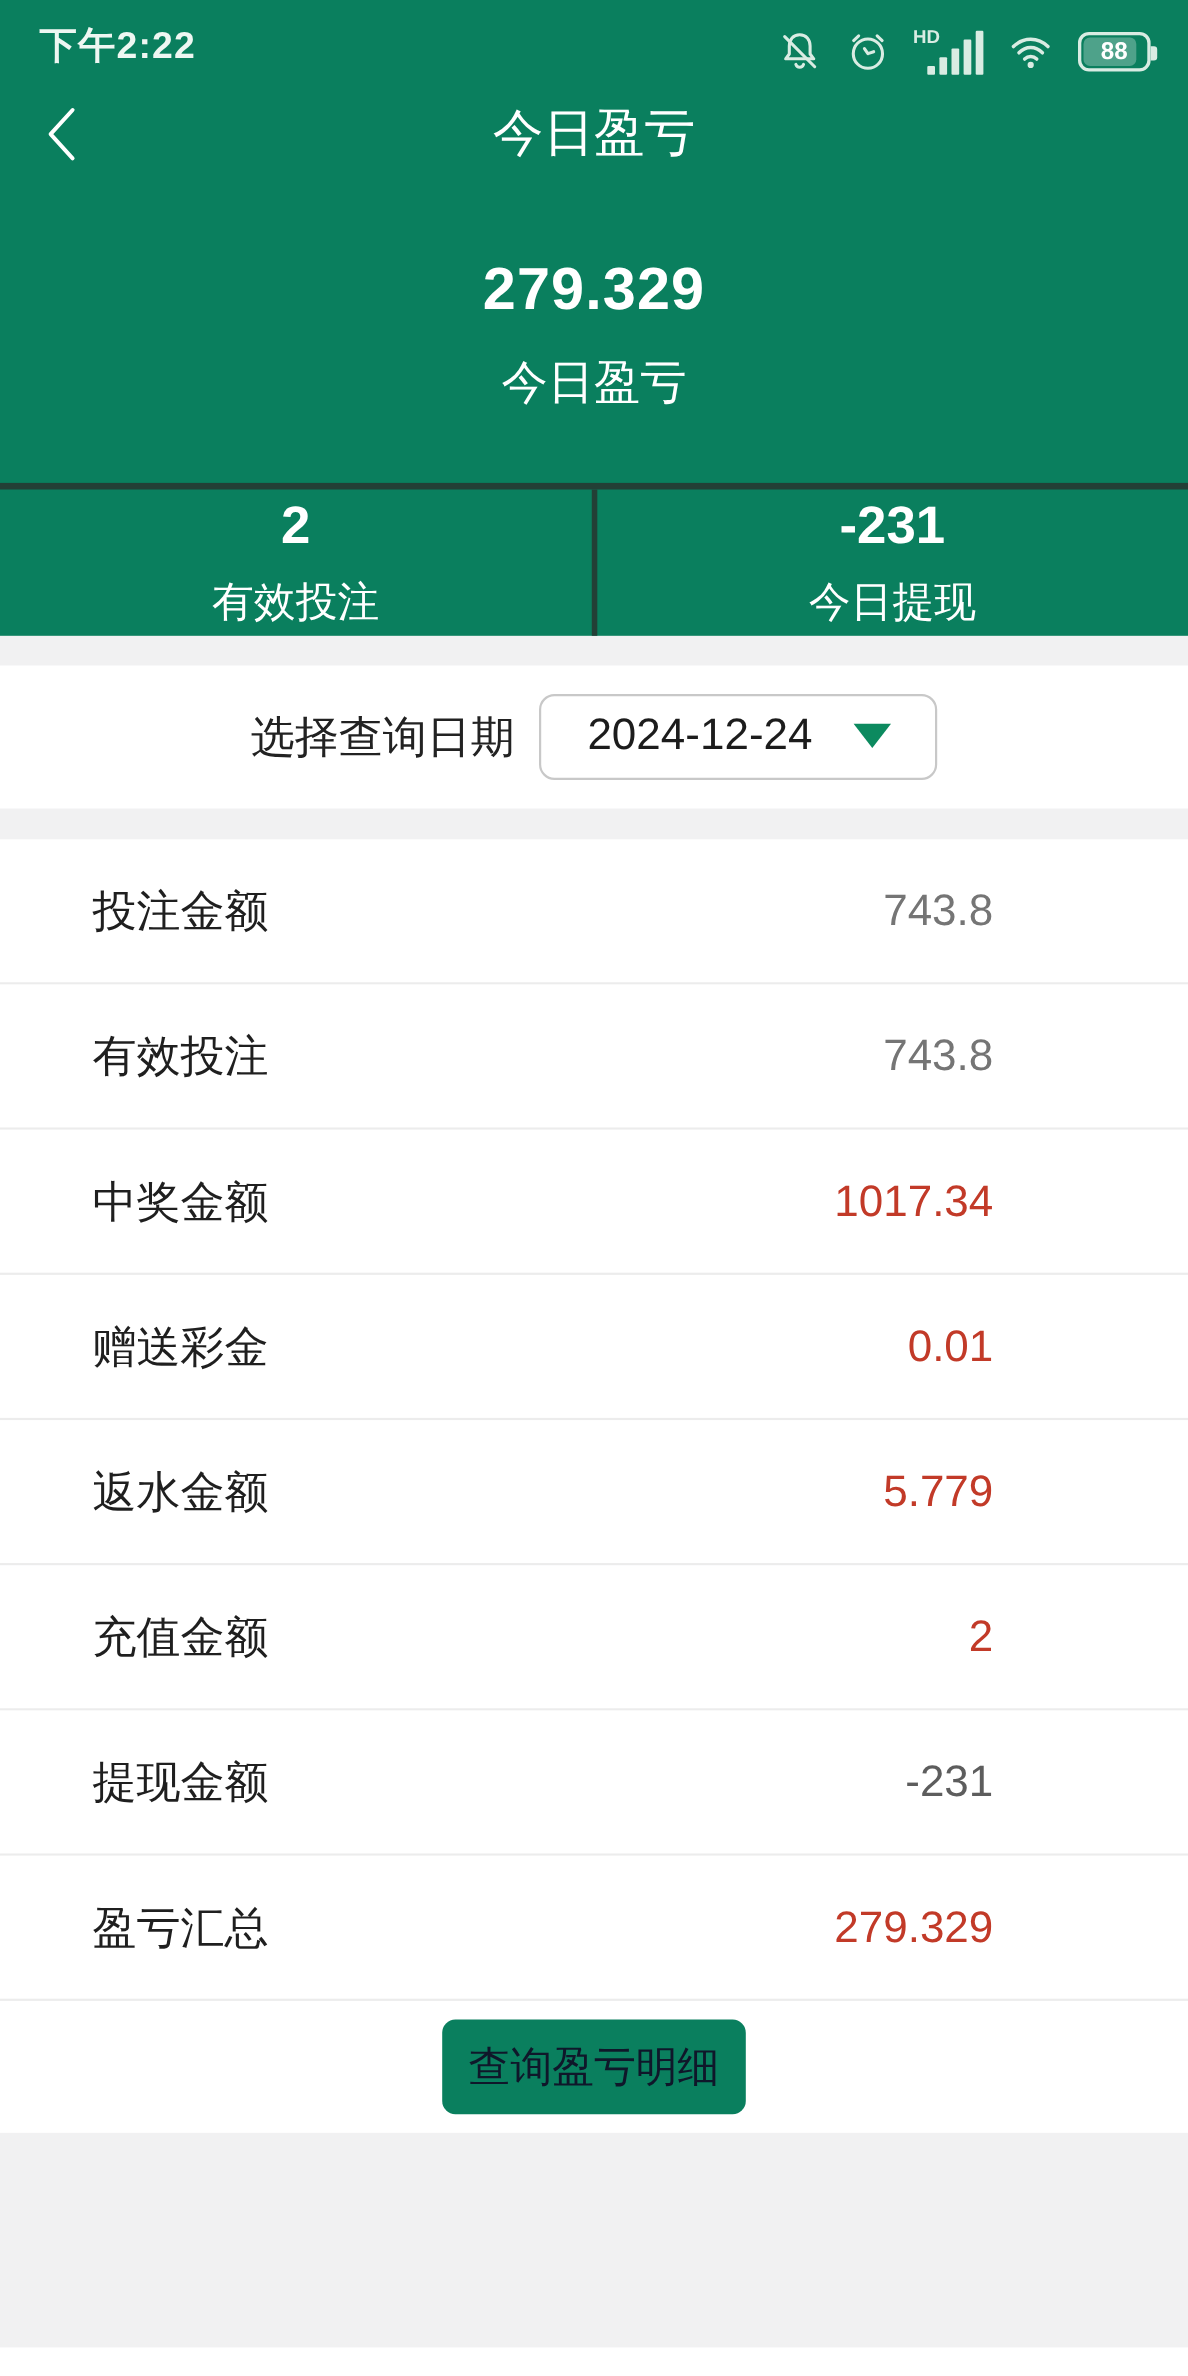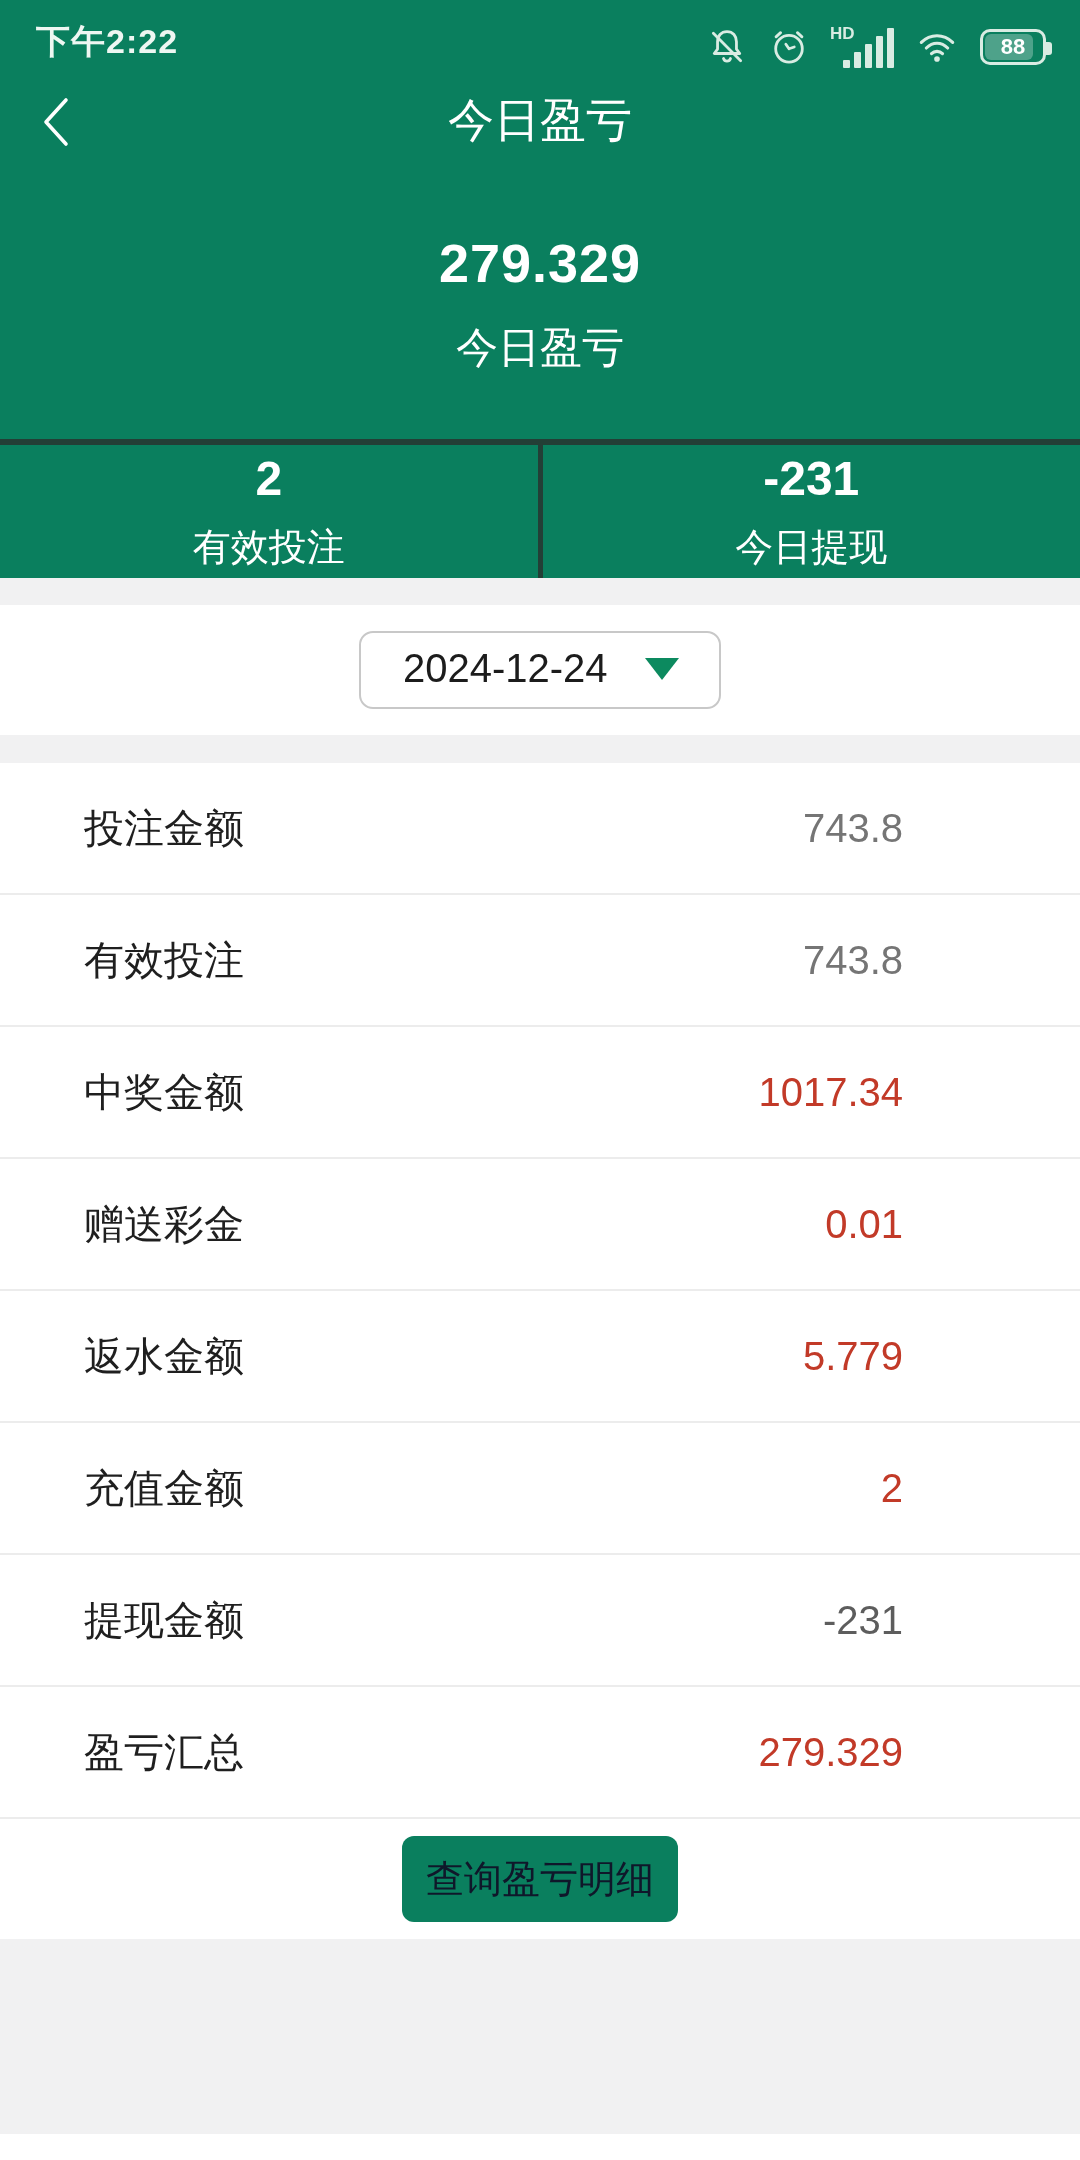--- a/index.html
+++ b/index.html
@@ -139,20 +139,21 @@
       <div class="stat-cell">
         <span class="stat-value">-231</span>
         <span class="stat-label">今日提现</span>
       </div>
     </div>
   </div>
 
   <div class="gap-sm"></div>
 
   <div class="date-section">
+    <span class="date-label">选择查询日期</span>
     <span class="date-box">
       <span class="date-value">2024-12-24</span>
       <span class="caret-down"></span>
     </span>
   </div>
 
   <div class="gap-sm2"></div>
 
   <div class="summary-list">
 

